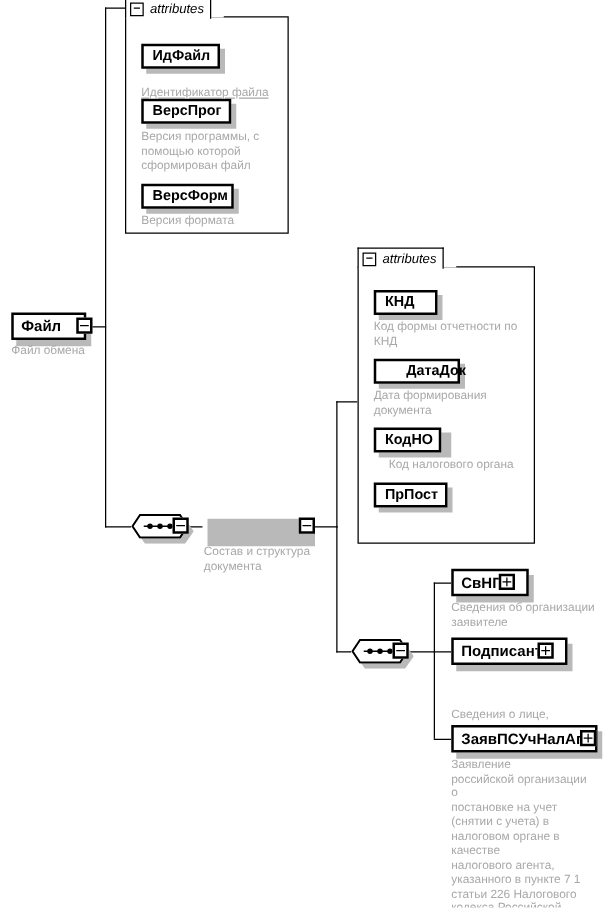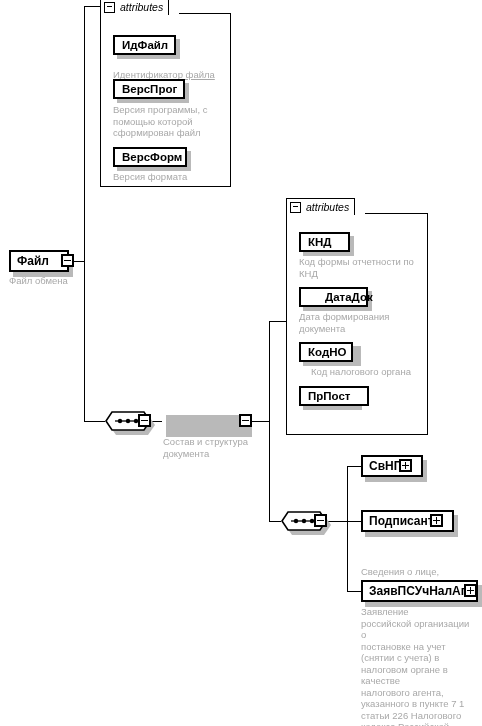--- a/index.html
+++ b/index.html
@@ -281,21 +281,21 @@
   <div class="desc" style="left:299px; top:311px; width:124px;">Дата формирования
 документа</div>
 
   <div class="node-shadow" style="left:303px; top:346px; width:58px; height:20px;"></div>
   <div class="attr-node" style="left:299px; top:342px; width:54px;">
     <span>КодНО</span>
   </div>
   <div class="desc" style="left:299px; top:366px; width:124px;text-align:center;">Код налогового органа</div>
 
   <div class="node-shadow" style="left:303px; top:390px; width:59px; height:20px;"></div>
-  <div class="attr-node" style="left:299px; top:386px; width:70px;">
+  <div class="attr-node" style="left:299px; top:386px; width:59px;">
     <span>ПрПост</span>
   </div>
 
   <div class="seq-shadow" style="left:285px; top:515px;">
     <svg width="46" height="20" viewBox="0 0 46 20">
       <polygon points="7,0 39,0 46,10 39,20 7,20 0,10" fill="#b9b9b9"></polygon>
     </svg>
   </div>
   <div class="seq" style="left:281px; top:511px;">
     <svg width="46" height="20" viewBox="0 0 46 20">
@@ -311,20 +311,22 @@
   </div>
 
   <div class="node-shadow" style="left:365px; top:460px; width:62px; height:22px;"></div>
   <div class="node" style="left:361px; top:455px; width:62px;">
     <span class="lbl">СвНП</span>
   </div>
   <div class="toggle" style="left:399px; top:459px;">
     <span class="bar-h"></span>
       <span class="bar-v"></span>
   </div>
+  <div class="desc" style="left:361px; top:481px; width:118px;">Сведения об организации
+заявителе</div>
 
   <div class="node-shadow" style="left:365px; top:515px; width:93px; height:22px;"></div>
   <div class="node" style="left:361px; top:510px; width:93px;">
     <span class="lbl">Подписант</span>
   </div>
   <div class="toggle" style="left:430px; top:514px;">
     <span class="bar-h"></span>
       <span class="bar-v"></span>
   </div>
   <div class="desc" style="left:361px; top:566px; width:118px;">Сведения о лице,

